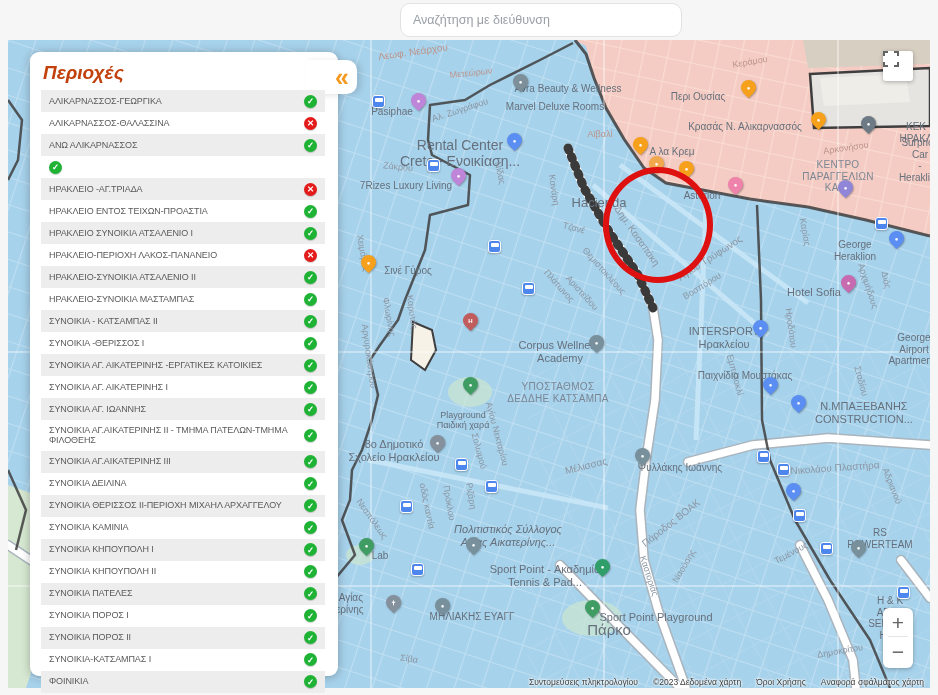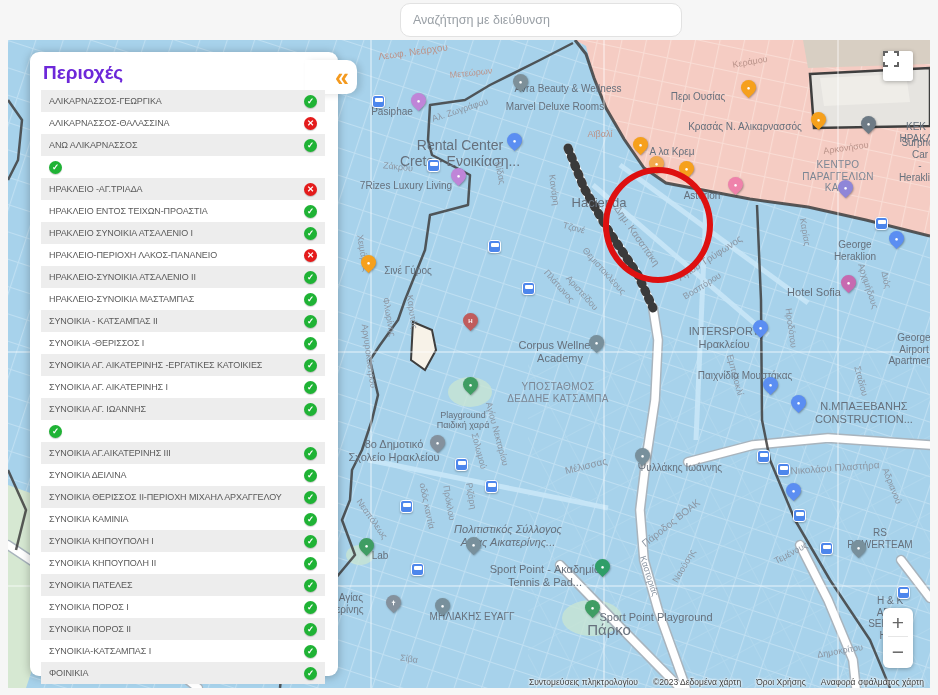--- a/index.html
+++ b/index.html
@@ -46,21 +46,21 @@
   #attribution{position:absolute;right:6px;bottom:1px;display:flex;gap:15px;z-index:6;
        font-size:8.5px;color:#3b3b3b;text-shadow:0 0 3px #fff,0 0 3px #fff,0 0 2px #fff;}
   .attr-item{cursor:pointer;white-space:nowrap;}
   
   #panel{position:absolute;left:30px;top:52px;width:308px;height:624px;background:#fff;
        border-radius:9px;box-shadow:0 1px 10px rgba(0,0,0,.28);z-index:10;}
   .collapse-tab{position:absolute;top:8px;right:-19px;width:44px;height:34px;background:#fff;
        border-radius:0 10px 10px 0;box-shadow:4px 1px 6px rgba(0,0,0,.12);display:flex;
        align-items:center;justify-content:flex-end;padding-right:8px;cursor:pointer;z-index:-1;}
   .collapse-tab span{color:#f49a1f;font-size:25px;font-weight:bold;line-height:28px;}
-  #panel-title{padding:10px 13px 6px;font-size:19px;font-weight:bold;color:#6d28d9;}
+  #panel-title{padding:10px 13px 6px;font-size:19px;font-weight:bold;color:#c2410c;font-style:italic;}
   #area-list{padding:0 13px 0 11px;}
   #area-list .row{display:flex;align-items:center;justify-content:space-between;gap:6px;
        padding:4.5px 8px;min-height:12px;cursor:pointer;}
   #area-list > div:nth-of-type(odd){background:#ededed;}
   .row-label{font-size:9px;color:#5a5a5a;letter-spacing:-0.1px;line-height:1.2;}
   .status-icon{width:13px;height:13px;border-radius:50%;color:#fff;font-size:8.5px;font-weight:bold;
        display:flex;align-items:center;justify-content:center;flex:none;box-shadow:0 1px 1px rgba(0,0,0,.2);}
   .row.ok .status-icon{background:#1fb335;}
   .row.fail .status-icon{background:#e41b1b;}
 </style>
@@ -446,20 +446,21 @@
         </div>
         <div class="row ok">
           <span class="row-label">ΣΥΝΟΙΚΙΑ ΑΓ. ΑΙΚΑΤΕΡΙΝΗΣ Ι</span>
           <span class="status-icon">✓</span>
         </div>
         <div class="row ok">
           <span class="row-label">ΣΥΝΟΙΚΙΑ ΑΓ. ΙΩΑΝΝΗΣ</span>
           <span class="status-icon">✓</span>
         </div>
         <div class="row ok">
+          <span class="row-label">ΣΥΝΟΙΚΙΑ ΑΓ.ΑΙΚΑΤΕΡΙΝΗΣ ΙΙ - ΤΜΗΜΑ ΠΑΤΕΛΩΝ-ΤΜΗΜΑ ΦΙΛΟΘΕΗΣ</span>
           <span class="status-icon">✓</span>
         </div>
         <div class="row ok">
           <span class="row-label">ΣΥΝΟΙΚΙΑ ΑΓ.ΑΙΚΑΤΕΡΙΝΗΣ ΙΙΙ</span>
           <span class="status-icon">✓</span>
         </div>
         <div class="row ok">
           <span class="row-label">ΣΥΝΟΙΚΙΑ ΔΕΙΛΙΝΑ</span>
           <span class="status-icon">✓</span>
         </div>

